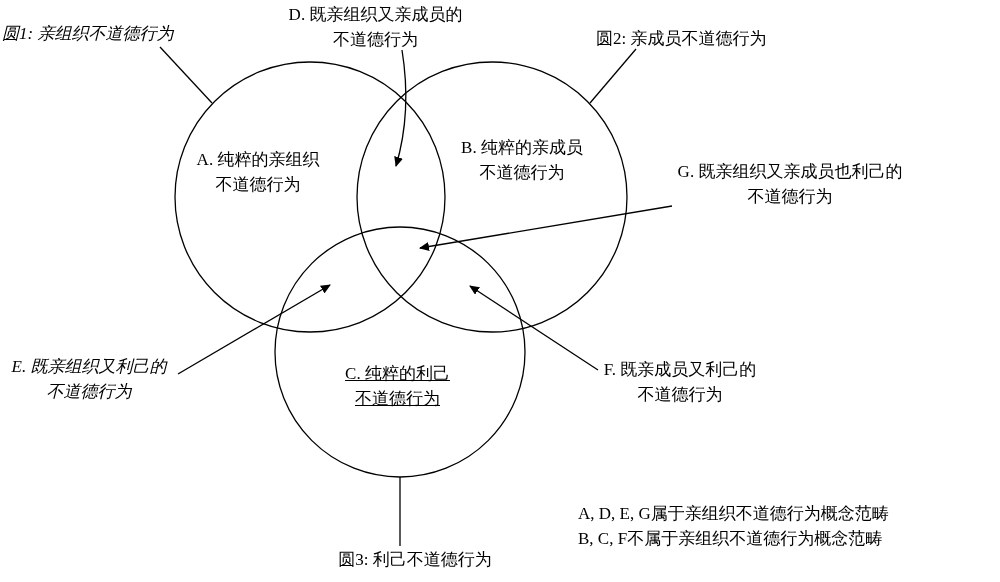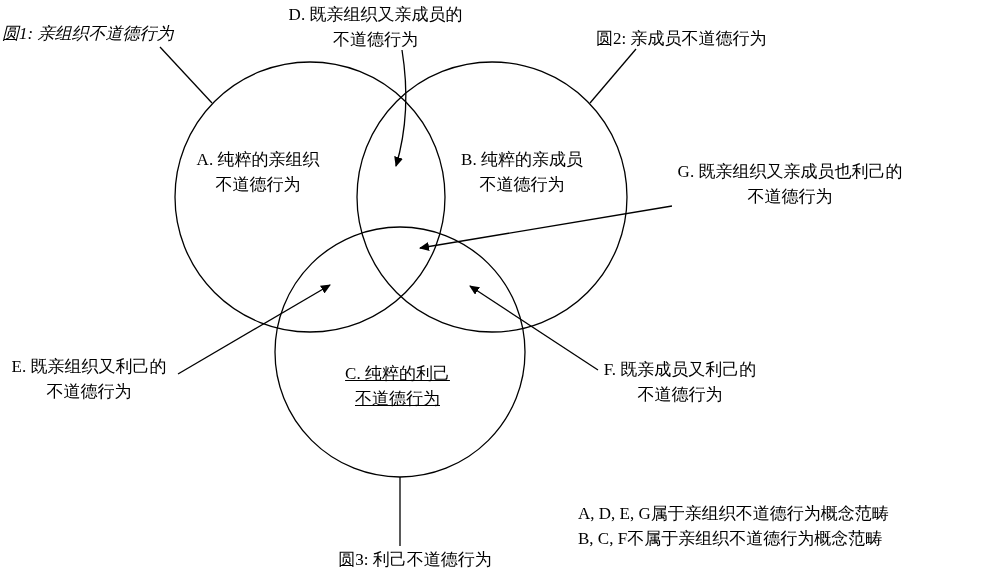--- a/index.html
+++ b/index.html
@@ -73,31 +73,31 @@
   <div class="label" style="left:268px; top:3px; width:215px;">
     <span>D. 既亲组织又亲成员的</span>
     <span>不道德行为</span>
   </div>
 
   <div class="label" style="left:170px; top:148px; width:176px;">
     <span>A. 纯粹的亲组织</span>
     <span>不道德行为</span>
   </div>
 
-  <div class="label" style="left:434px; top:148px; width:176px;text-align:center;">
+  <div class="label" style="left:434px; top:136px; width:176px;text-align:center;">
     <span>B. 纯粹的亲成员</span>
     <span>不道德行为</span>
   </div>
 
   <div class="label" style="left:640px; top:160px; width:300px;font-family:Liberation Serif, serif;">
     <span>G. 既亲组织又亲成员也利己的</span>
     <span>不道德行为</span>
   </div>
 
-  <div class="label" style="left:0px; top:355px; width:178px;">
+  <div class="label" style="left:0px; top:355px; width:178px;font-style:italic;">
     <span>E. 既亲组织又利己的</span>
     <span>不道德行为</span>
   </div>
 
   <div class="label" style="left:310px; top:362px; width:175px;text-decoration:underline;">
     <span>C. 纯粹的利己</span>
     <span>不道德行为</span>
   </div>
 
   <div class="label" style="left:585px; top:358px; width:190px;">

